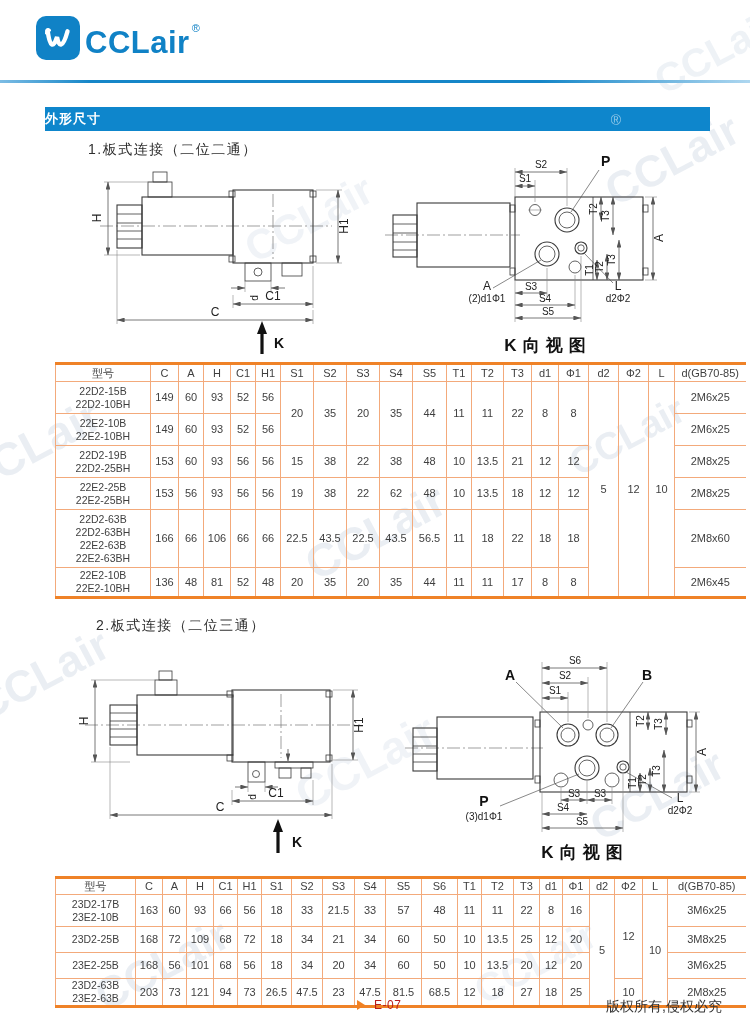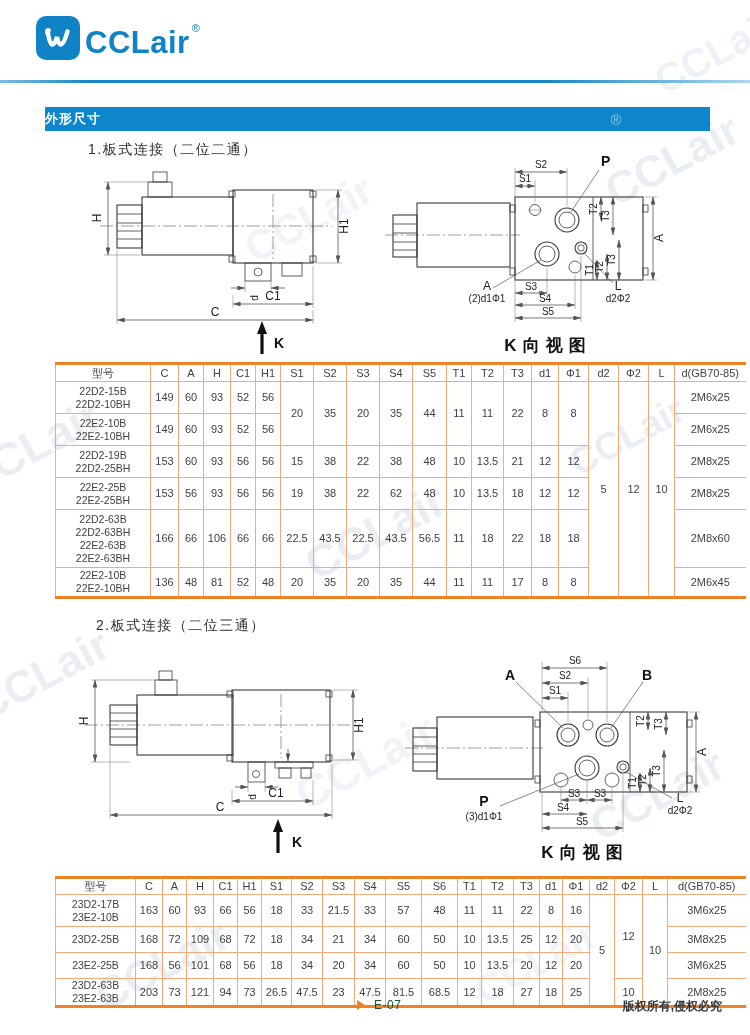--- a/index.html
+++ b/index.html
@@ -45,22 +45,22 @@
   .dim-table th, .dim-table td { border:1px solid #f3aa7b; text-align:center; vertical-align:middle;
                     font-size:11px; font-weight:normal; color:#3f3f3f; padding:0; line-height:13px; overflow:hidden; }
   .dim-table tr > *:last-child { border-right:none; }
   .dim-table td.model div { line-height:13px; font-size:10.5px; }
   tr.rh18{height:18px} tr.rh32{height:32px} tr.rh58{height:58px} tr.rh30{height:30px}
   tr.rh17{height:17px} tr.rh21{height:26px} tr.rh26{height:26px}
 
   
   .footer-page { position:absolute; left:357px; top:998px; display:flex; align-items:center; z-index:4; }
   .tri { width:0; height:0; border-left:8px solid #f08123; border-top:5px solid transparent; border-bottom:5px solid transparent; margin-right:9px; }
-  .pagenum { font-size:12px; color:#14532d; letter-spacing:0.5px; }
-  .copyright { position:absolute; right:28px; top:998px; font-size:12px; font-weight:bold; color:#333; z-index:4; }
+  .pagenum { font-size:12px; color:#b91c1c; letter-spacing:0.5px; }
+  .copyright { position:absolute; right:28px; top:998px; font-size:14px; font-weight:normal; color:#333; z-index:4; }
 </style>
 </head>
 <body>
 
 <div class="page">
 
   <svg width="0" height="0" style="position:absolute">
     <defs>
       <marker id="ar" viewBox="0 0 10 6" refX="9.5" refY="3" markerWidth="10" markerHeight="6" orient="auto-start-reverse">
         <path d="M0,0 L10,3 L0,6 z" fill="#555"></path>

